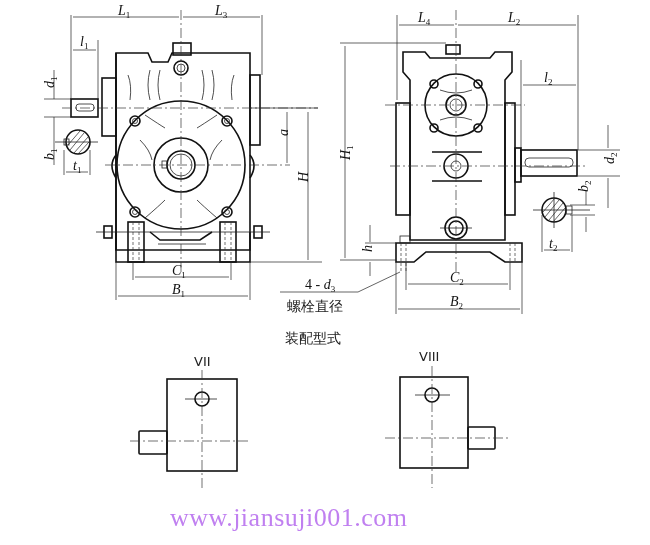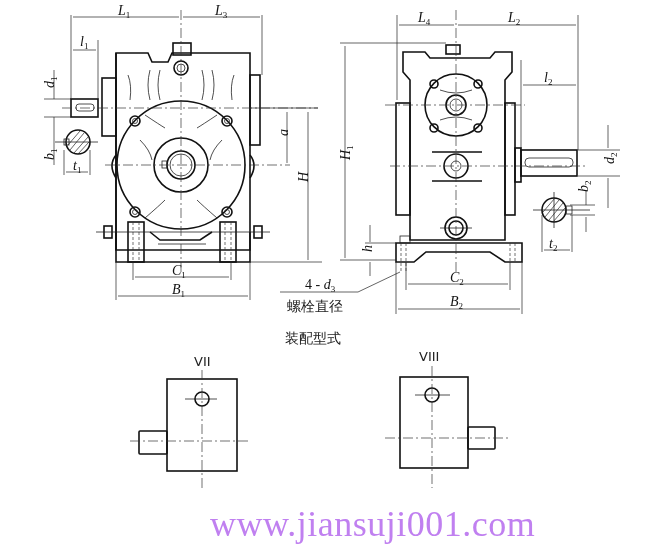--- a/index.html
+++ b/index.html
@@ -8,21 +8,21 @@
   .ln { stroke:#111; stroke-width:1.6; fill:none; }
   .tn { stroke:#222; stroke-width:0.8; fill:none; }
   .dim { stroke:#222; stroke-width:0.7; fill:none; }
   .cl { stroke:#333; stroke-width:0.7; fill:none; stroke-dasharray:10 3 2 3; }
   .hid { stroke:#333; stroke-width:0.7; fill:none; stroke-dasharray:3 2; }
   .hatch { stroke:#222; stroke-width:0.7; }
   .lbl { font-family:"Liberation Serif", serif; font-style:italic; font-size:14px; fill:#111; }
   .sub { font-size:9px; font-style:normal; }
   .cn { font-family:"DejaVu Sans", sans-serif; font-size:14px; fill:#222; }
   .roman { font-family:"DejaVu Sans", sans-serif; font-size:13px; fill:#222; }
-  .wm { position:absolute; left:170px; top:503px; font-family:"Liberation Serif", serif; font-size:36px; color:#c080f0; letter-spacing:0.5px;margin-left:40px; }
+  .wm { position:absolute; left:170px; top:503px; font-family:"Liberation Serif", serif; font-size:26px; color:#c080f0; letter-spacing:0.5px; }
 </style>
 </head>
 <body>
 
 <svg width="650" height="545" viewBox="0 0 650 545">
 
   <g>
 
     <path class="ln" d="M116,53 L148,53 L152,62 L168,62 L172,53 L213,53 L213,53 L250,53 L250,250 L116,250 Z" fill="none"></path>
     <line class="ln" x1="116" y1="53" x2="116" y2="250"></line>

